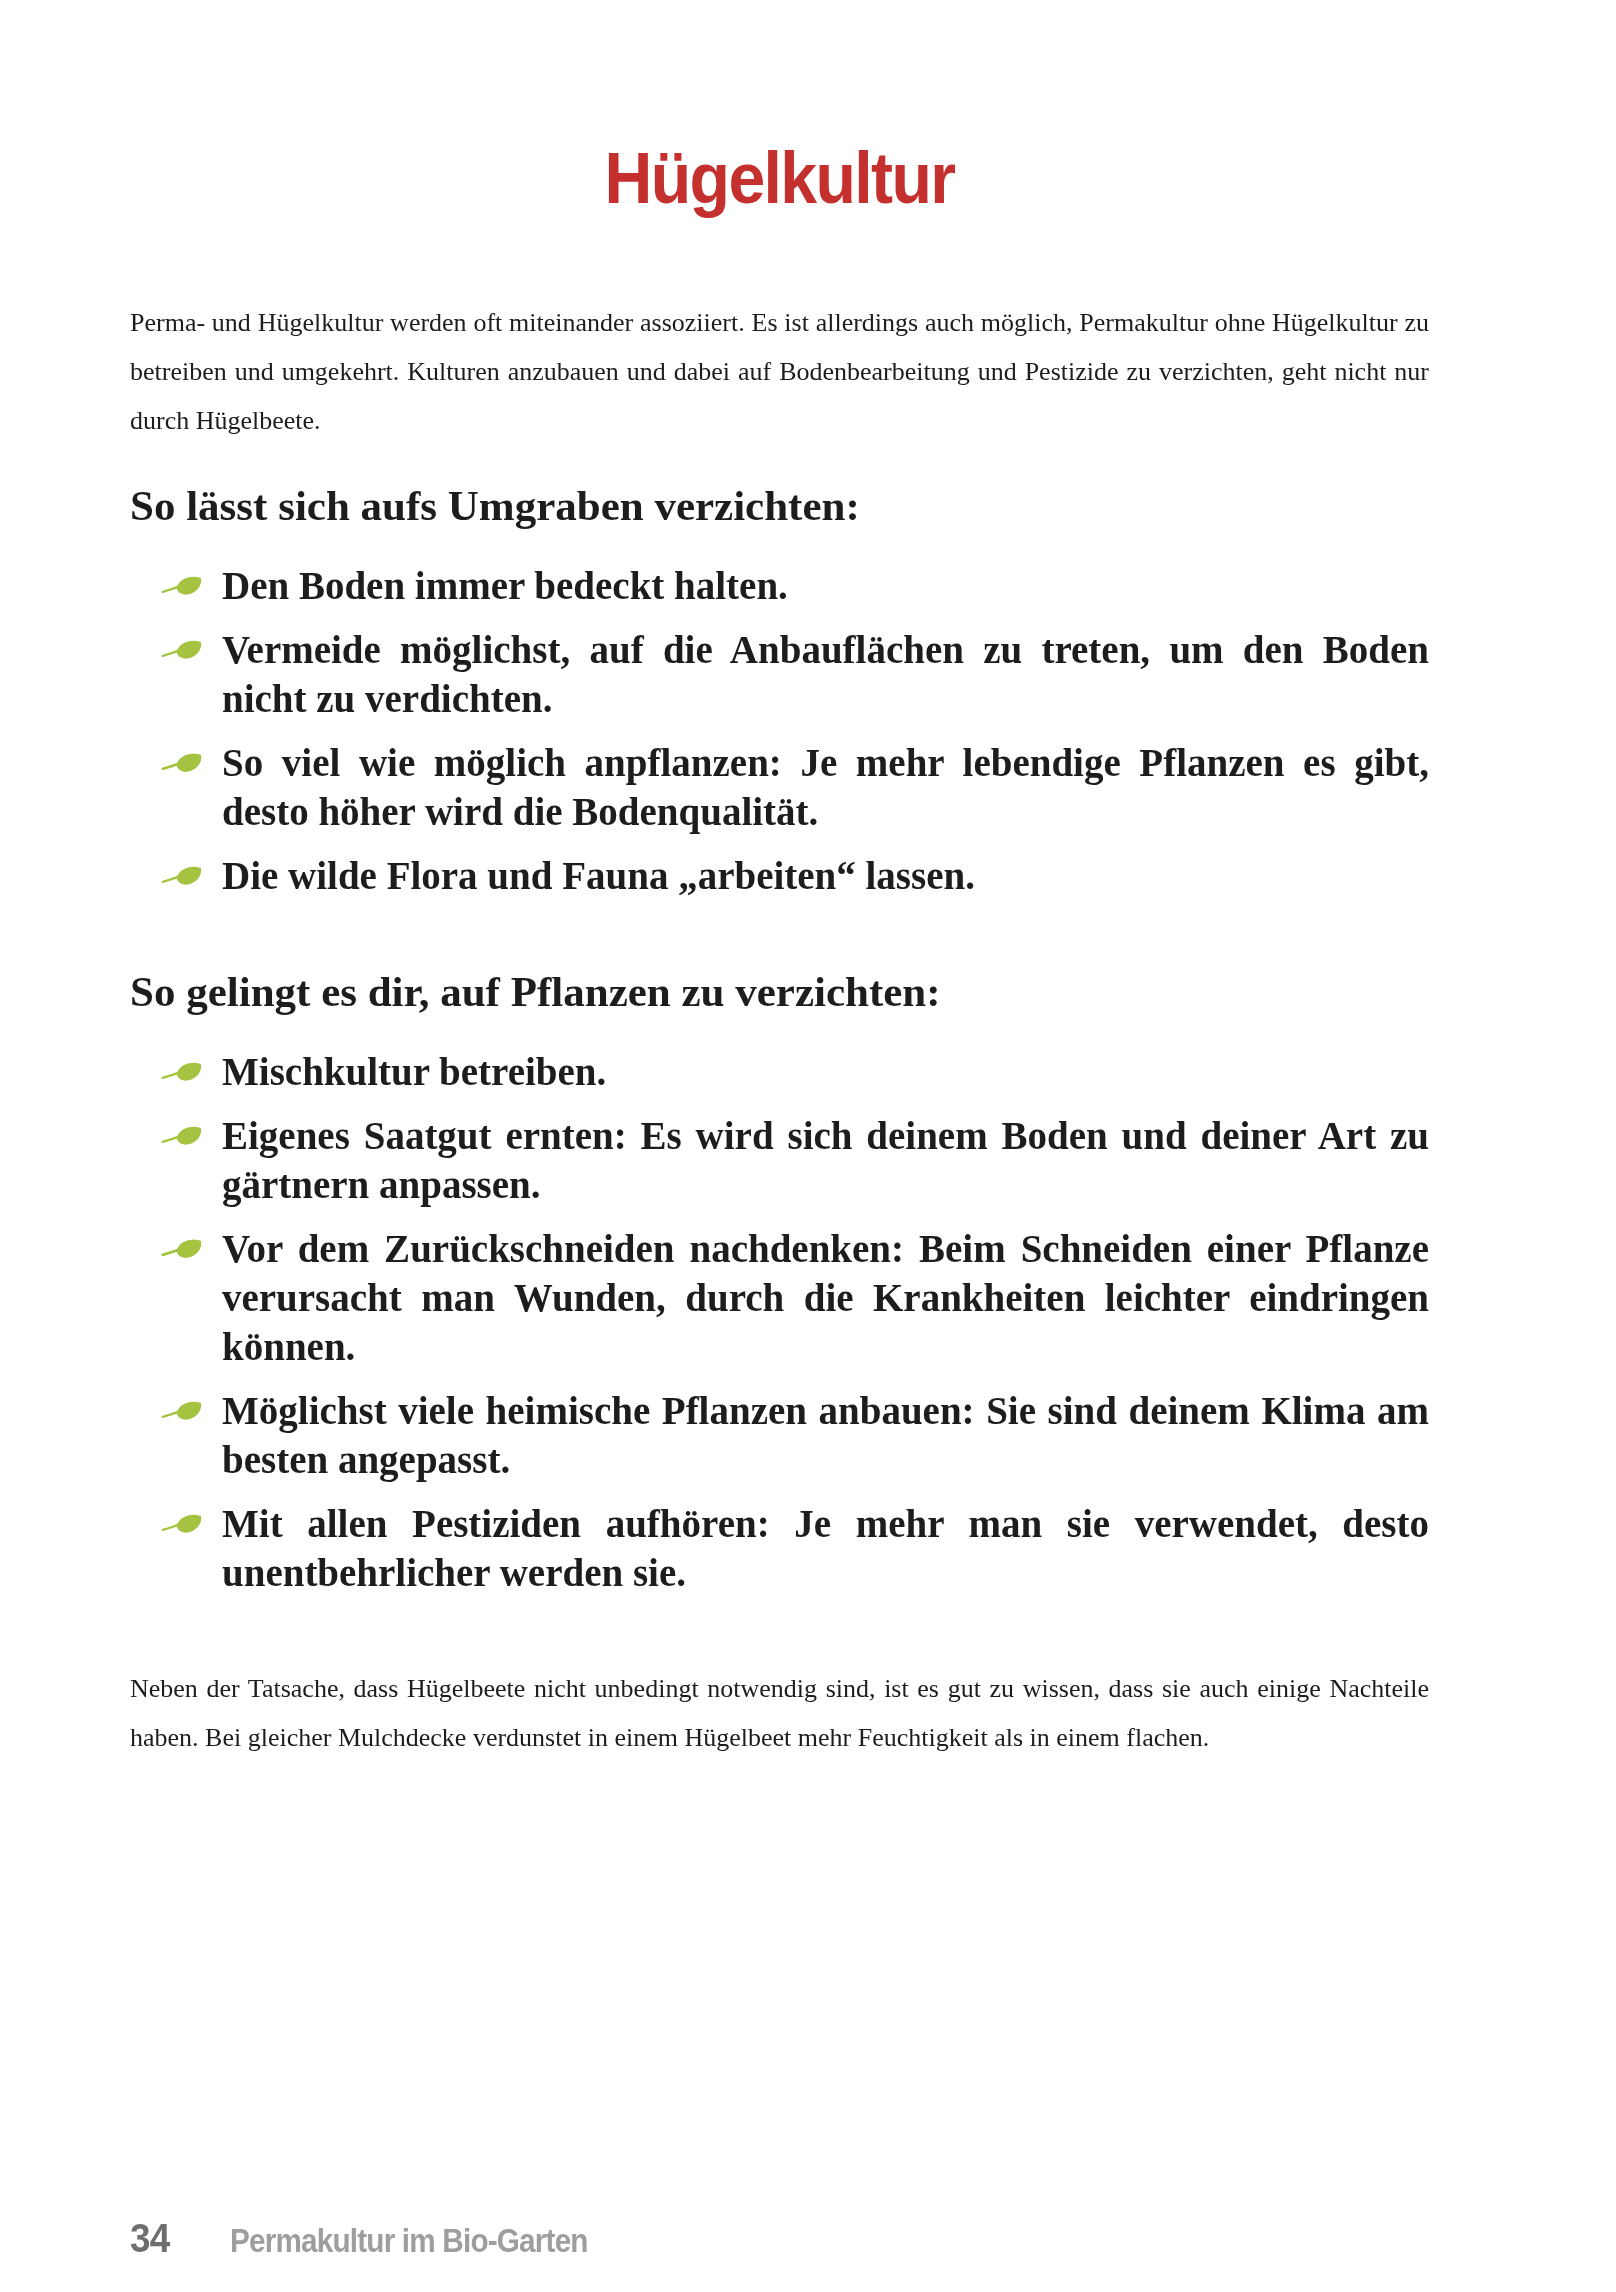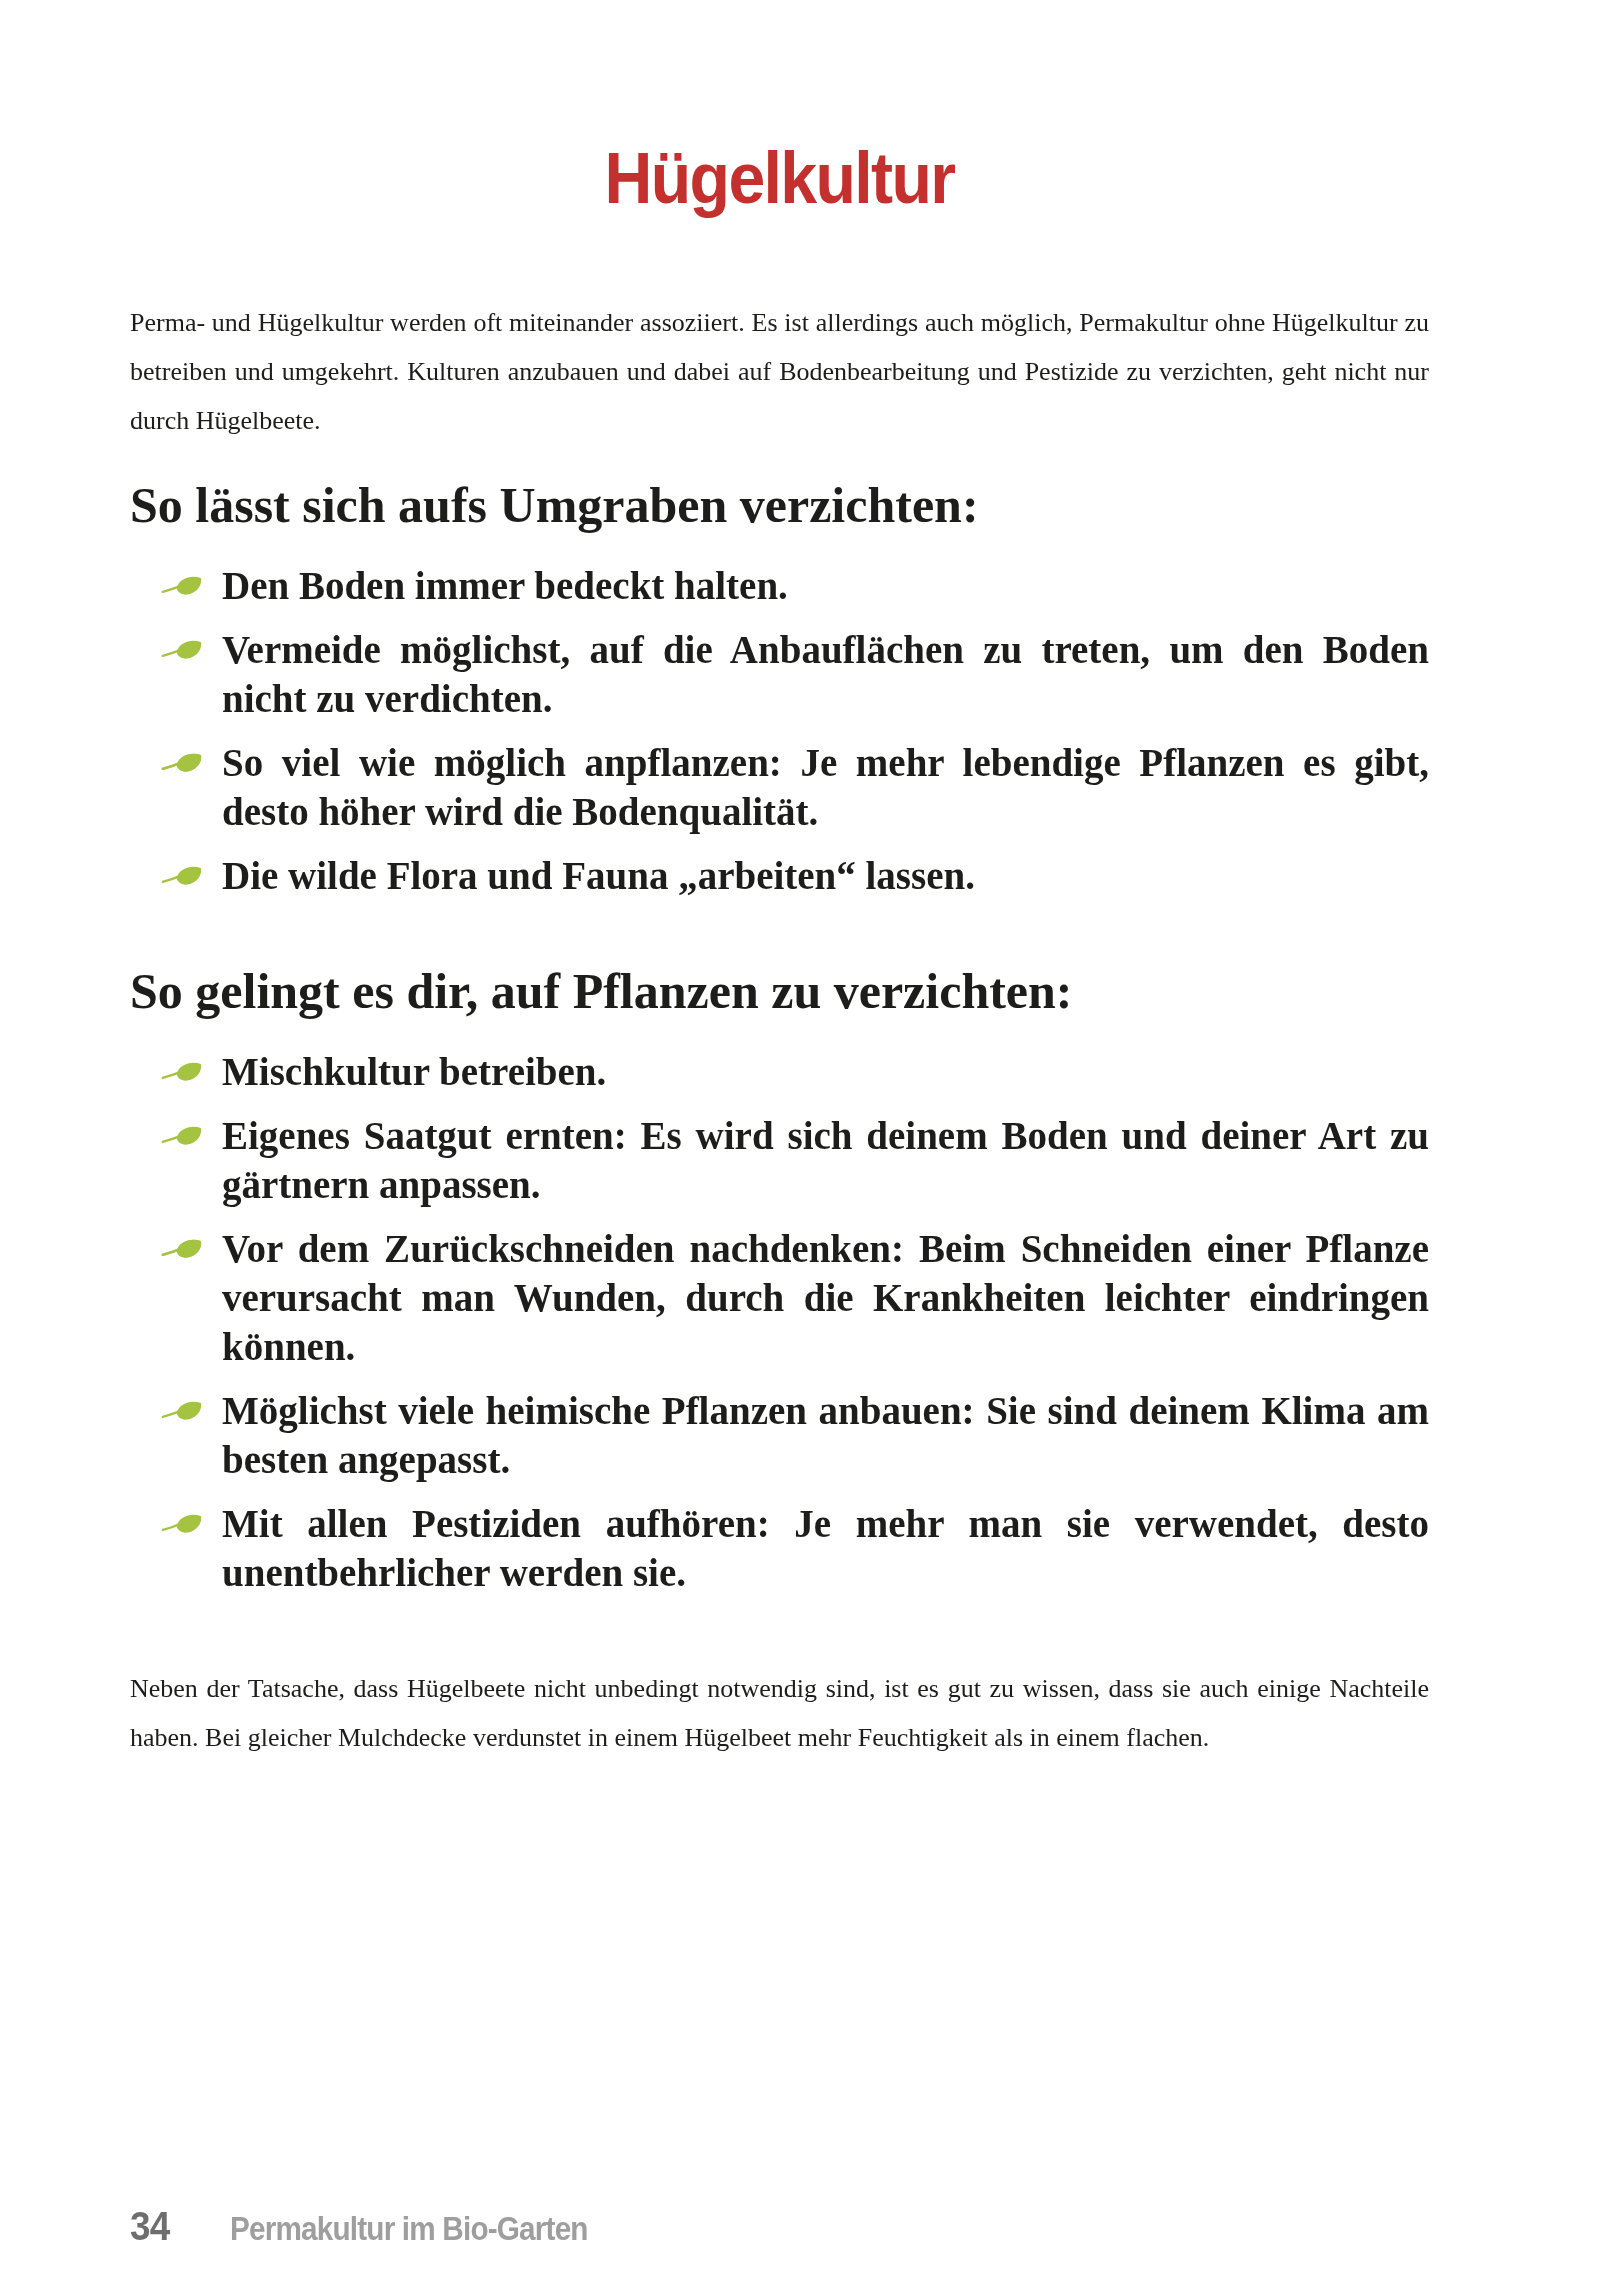--- a/index.html
+++ b/index.html
@@ -34,21 +34,21 @@
   .para {
     font-size: 26px;
     line-height: 49px;
     text-align: justify;
     margin: 0;
   }
   .intro { margin-top: 84px; }
   .outro { margin-top: 67px; }
 
   h2.heading {
-    font-size: 50px;
+    font-size: 43px;
     line-height: 49px;
     font-weight: 700;
     margin: 0;
     text-align: left;
   }
   .section-1 h2.heading { margin-top: 36px; }
   .section-2 h2.heading { margin-top: 67px; }
 
   ul.leaf-list {
     list-style: none;
@@ -70,21 +70,21 @@
     top: 11.6px;
     width: 43px;
     height: 27px;
     display: inline-block;
   }
   .leaf svg { display: block; width: 100%; height: 100%; }
 
   .footer {
     position: absolute;
     left: 130px;
-    bottom: 43px;
+    bottom: 31px;
     font-family: "Liberation Sans", sans-serif;
     white-space: nowrap;
   }
   .footer span { display: inline-block; transform: scaleX(0.9); transform-origin: left; }
   .page-num {
     font-size: 41px;
     font-weight: 700;
     letter-spacing: -0.9px;
     color: var(--footer-num, #6e6e6e);
   }

